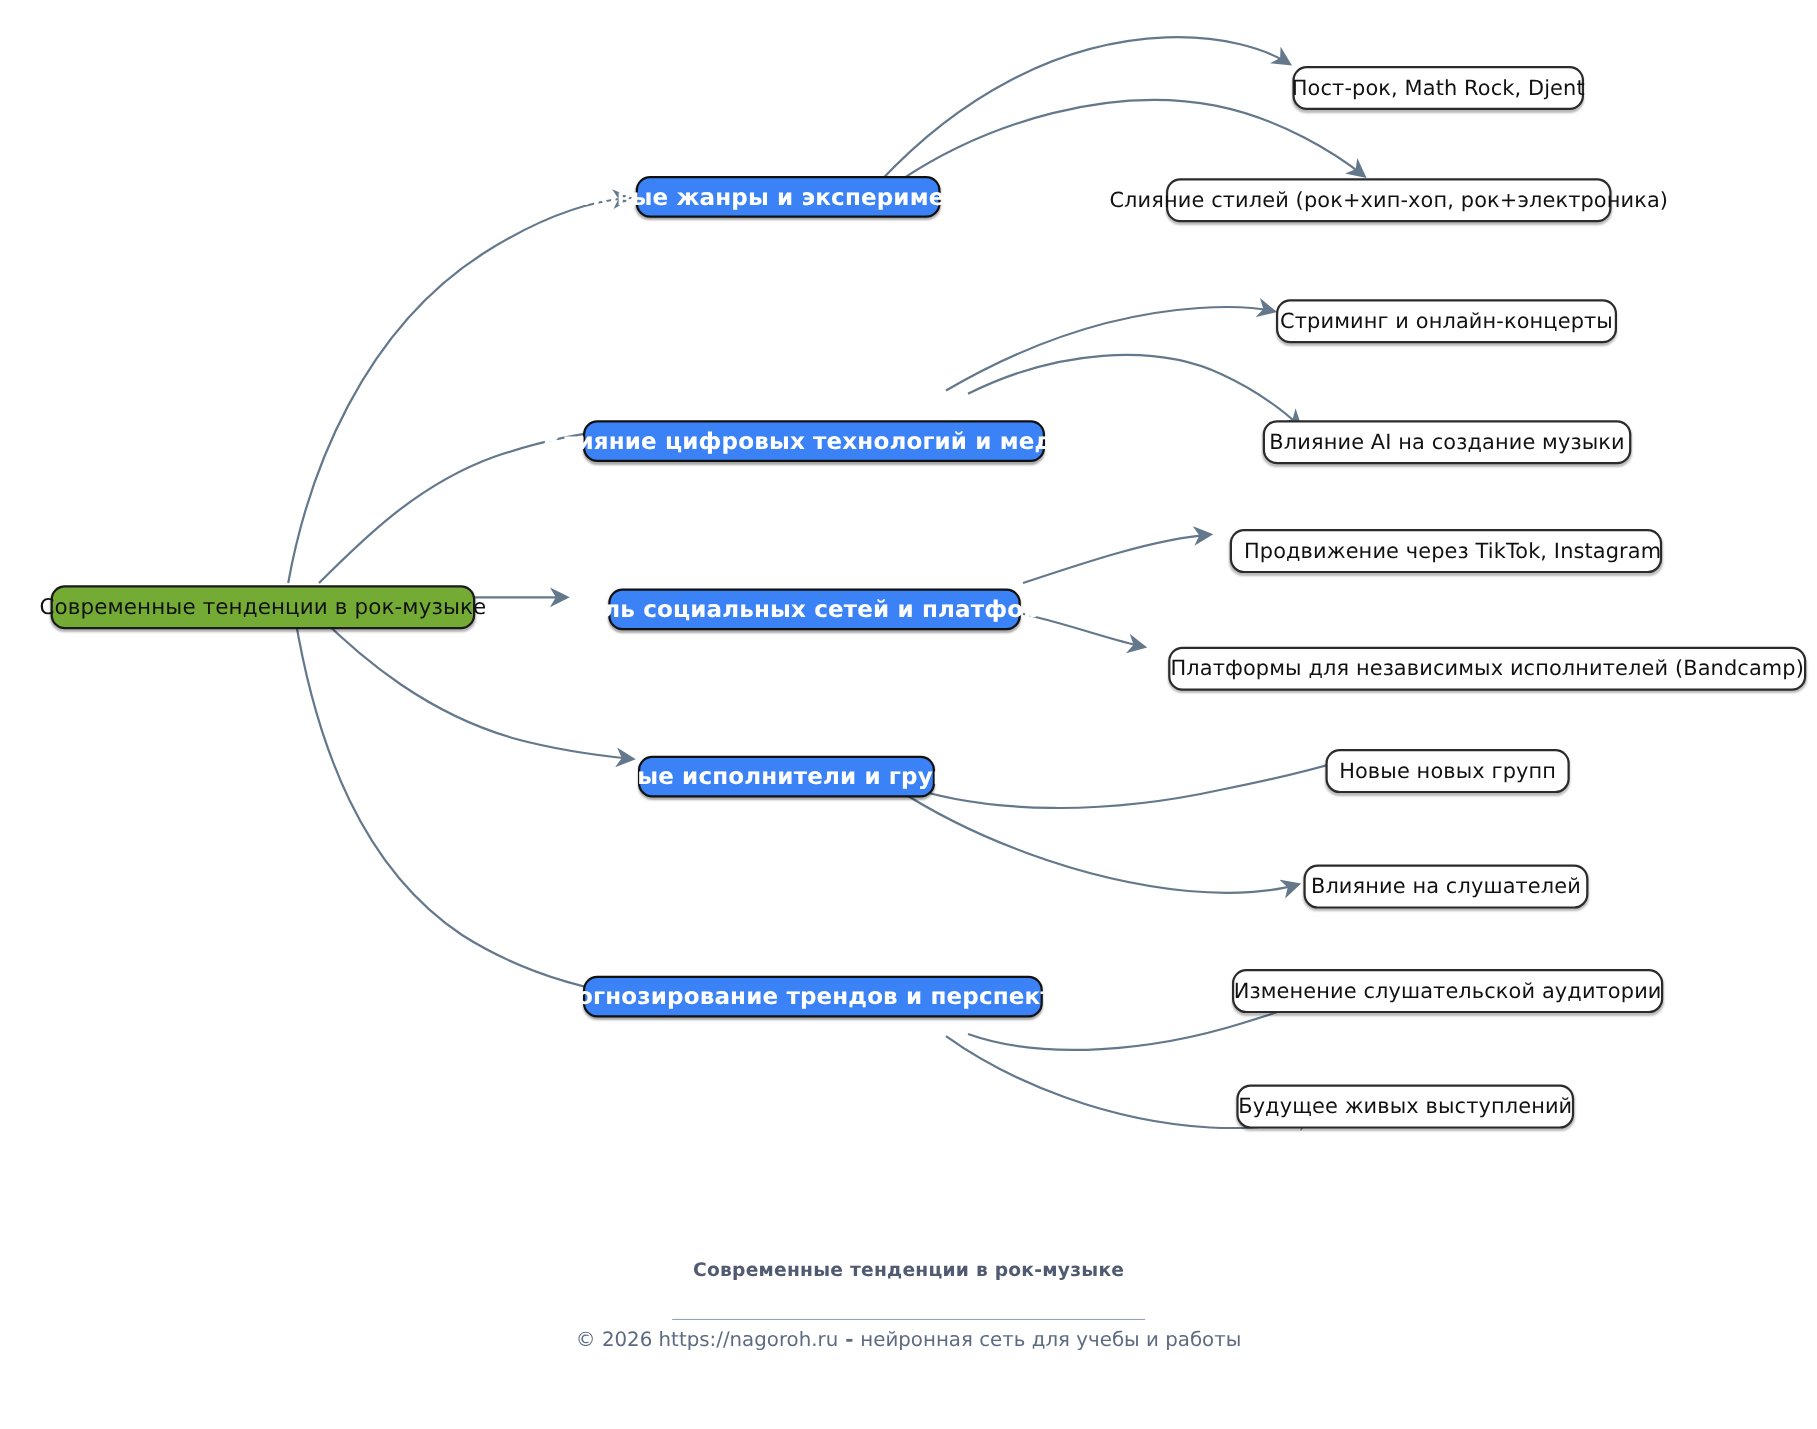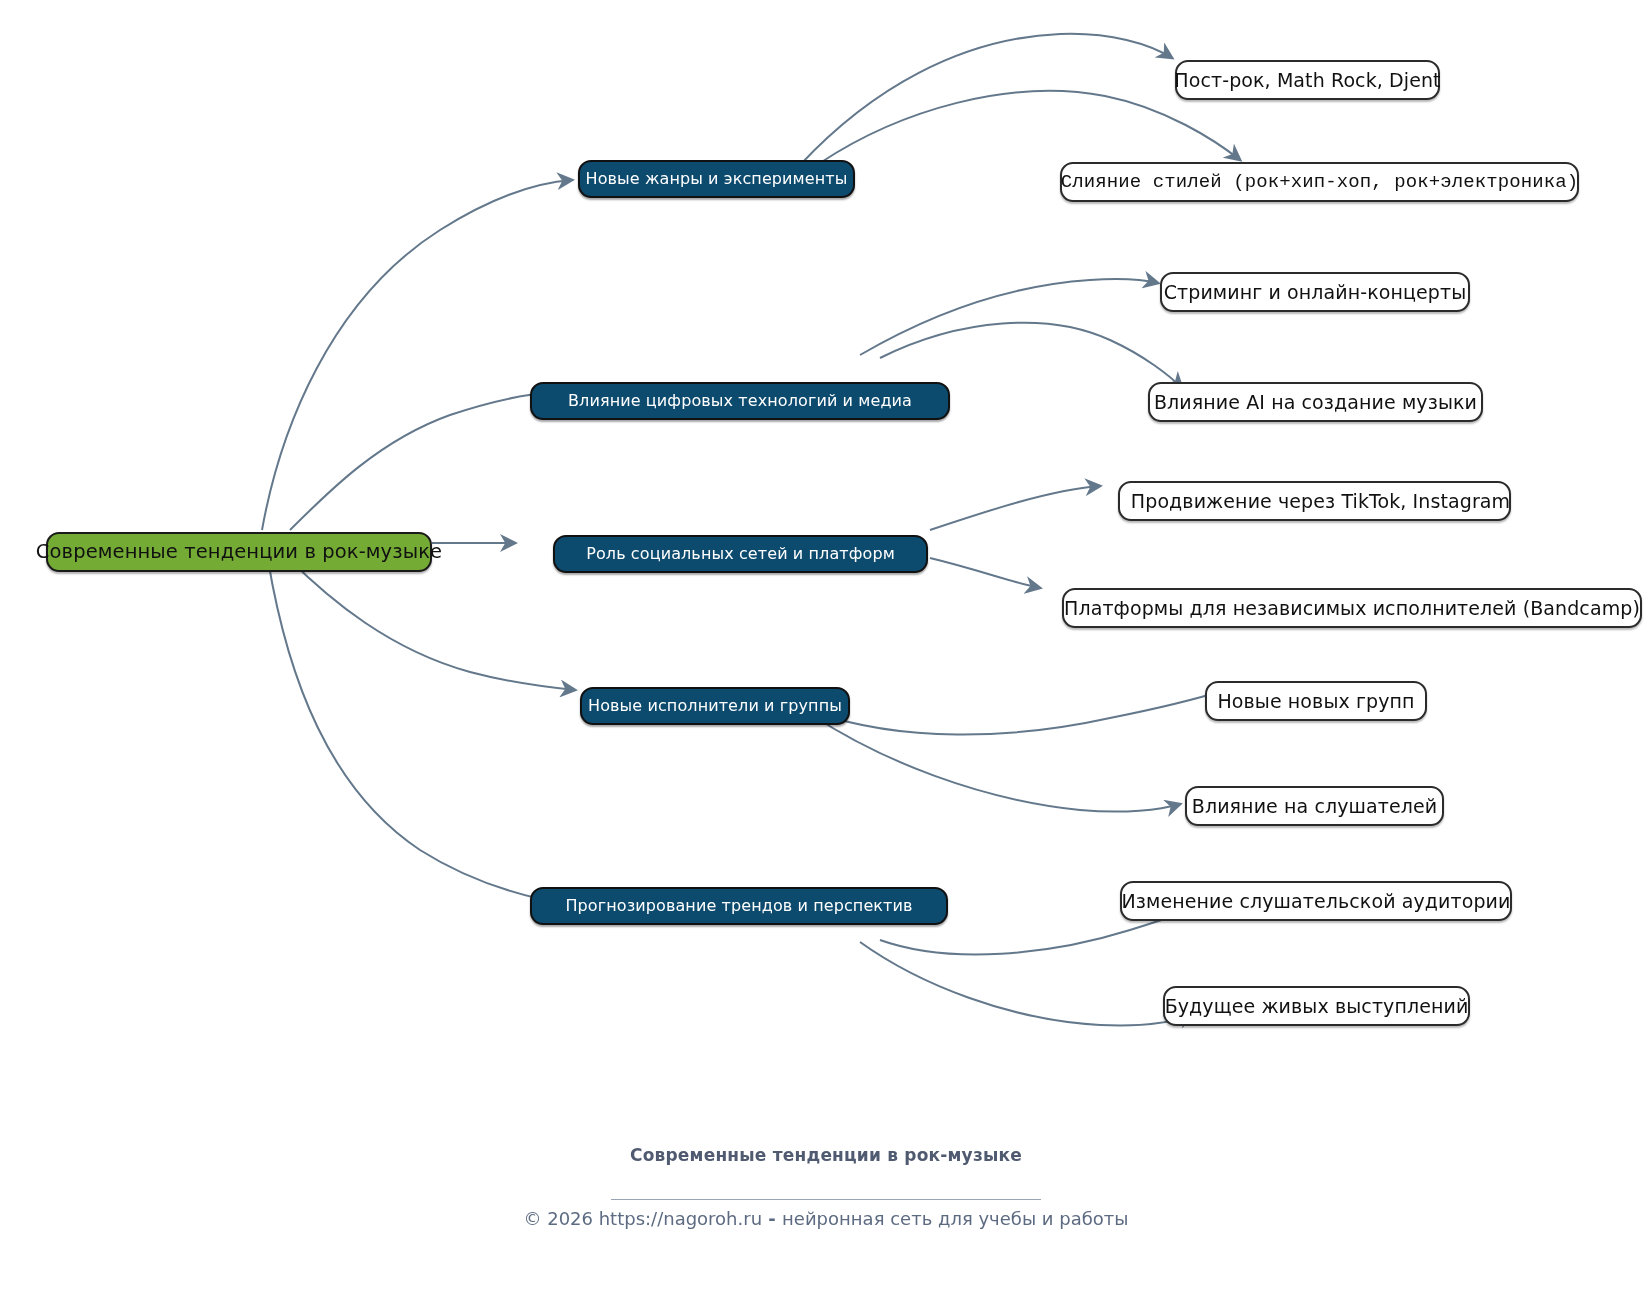--- a/index.html
+++ b/index.html
@@ -42,25 +42,25 @@
     letter-spacing: 0.1px;
   }
   .node-root {
     background: #74ab35;
     border: 2px solid #1a1a1a;
     color: #111111;
     font-size: 19.5px;
     box-shadow: 0 2px 2px rgba(0,0,0,0.30);
   }
   .node-branch {
-    background: #0c4a6e;
+    background: #3b82f6;
     border: 2px solid #111111;
     color: #ffffff;
-    font-weight: normal;
-    font-size: 16px;
+    font-weight: bold;
+    font-size: 21px;
     box-shadow: 0 2px 2px rgba(0,0,0,0.35);
   }
   .node-leaf {
     background: #ffffff;
     border: 2px solid #2b2b2b;
     color: #111111;
     font-size: 19px;
     box-shadow: 0 2px 2px rgba(0,0,0,0.28);
   }
   .footer {
@@ -131,21 +131,21 @@
   <div class="node node-root" style="left:46px; top:532px; width:386px; height:40px;">
     <span>Современные тенденции в рок-музыке</span>
   </div>
 
   <div class="node node-branch" style="left:578px; top:160px; width:277px; height:38px;">
     <span>Новые жанры и эксперименты</span>
   </div>
   <div class="node node-leaf" style="left:1175px; top:60px; width:265px; height:40px;">
     <span>Пост-рок, Math Rock, Djent</span>
   </div>
-  <div class="node node-leaf" style="left:1060px; top:162px; width:519px; height:40px;font-family:Liberation Mono, monospace;">
+  <div class="node node-leaf" style="left:1060px; top:162px; width:405px; height:40px;">
     <span>Слияние стилей (рок+хип-хоп, рок+электроника)</span>
   </div>
 
   <div class="node node-branch" style="left:530px; top:382px; width:420px; height:38px;">
     <span>Влияние цифровых технологий и медиа</span>
   </div>
   <div class="node node-leaf" style="left:1160px; top:272px; width:310px; height:40px;">
     <span>Стриминг и онлайн-концерты</span>
   </div>
   <div class="node node-leaf" style="left:1148px; top:382px; width:335px; height:40px;">
@@ -171,21 +171,21 @@
   <div class="node node-branch" style="left:530px; top:887px; width:418px; height:38px;">
     <span>Прогнозирование трендов и перспектив</span>
   </div>
 
   <div class="node node-leaf" style="left:1185px; top:786px; width:259px; height:40px;">
     <span>Влияние на слушателей</span>
   </div>
   <div class="node node-leaf" style="left:1120px; top:881px; width:392px; height:40px;">
     <span>Изменение слушательской аудитории</span>
   </div>
-  <div class="node node-leaf" style="left:1163px; top:986px; width:307px; height:40px;">
+  <div class="node node-leaf" style="left:1124px; top:986px; width:307px; height:40px;">
     <span>Будущее живых выступлений</span>
   </div>
 
   <div class="footer footer-title">Современные тенденции в рок-музыке</div>
   <div class="footer footer-rule">
     <span class="rule-line"></span>
   </div>
   <div class="footer footer-copy">
     <span>© 2026 https://nagoroh.ru</span><b> - </b><span>нейронная сеть для учебы и работы</span>
   </div>

